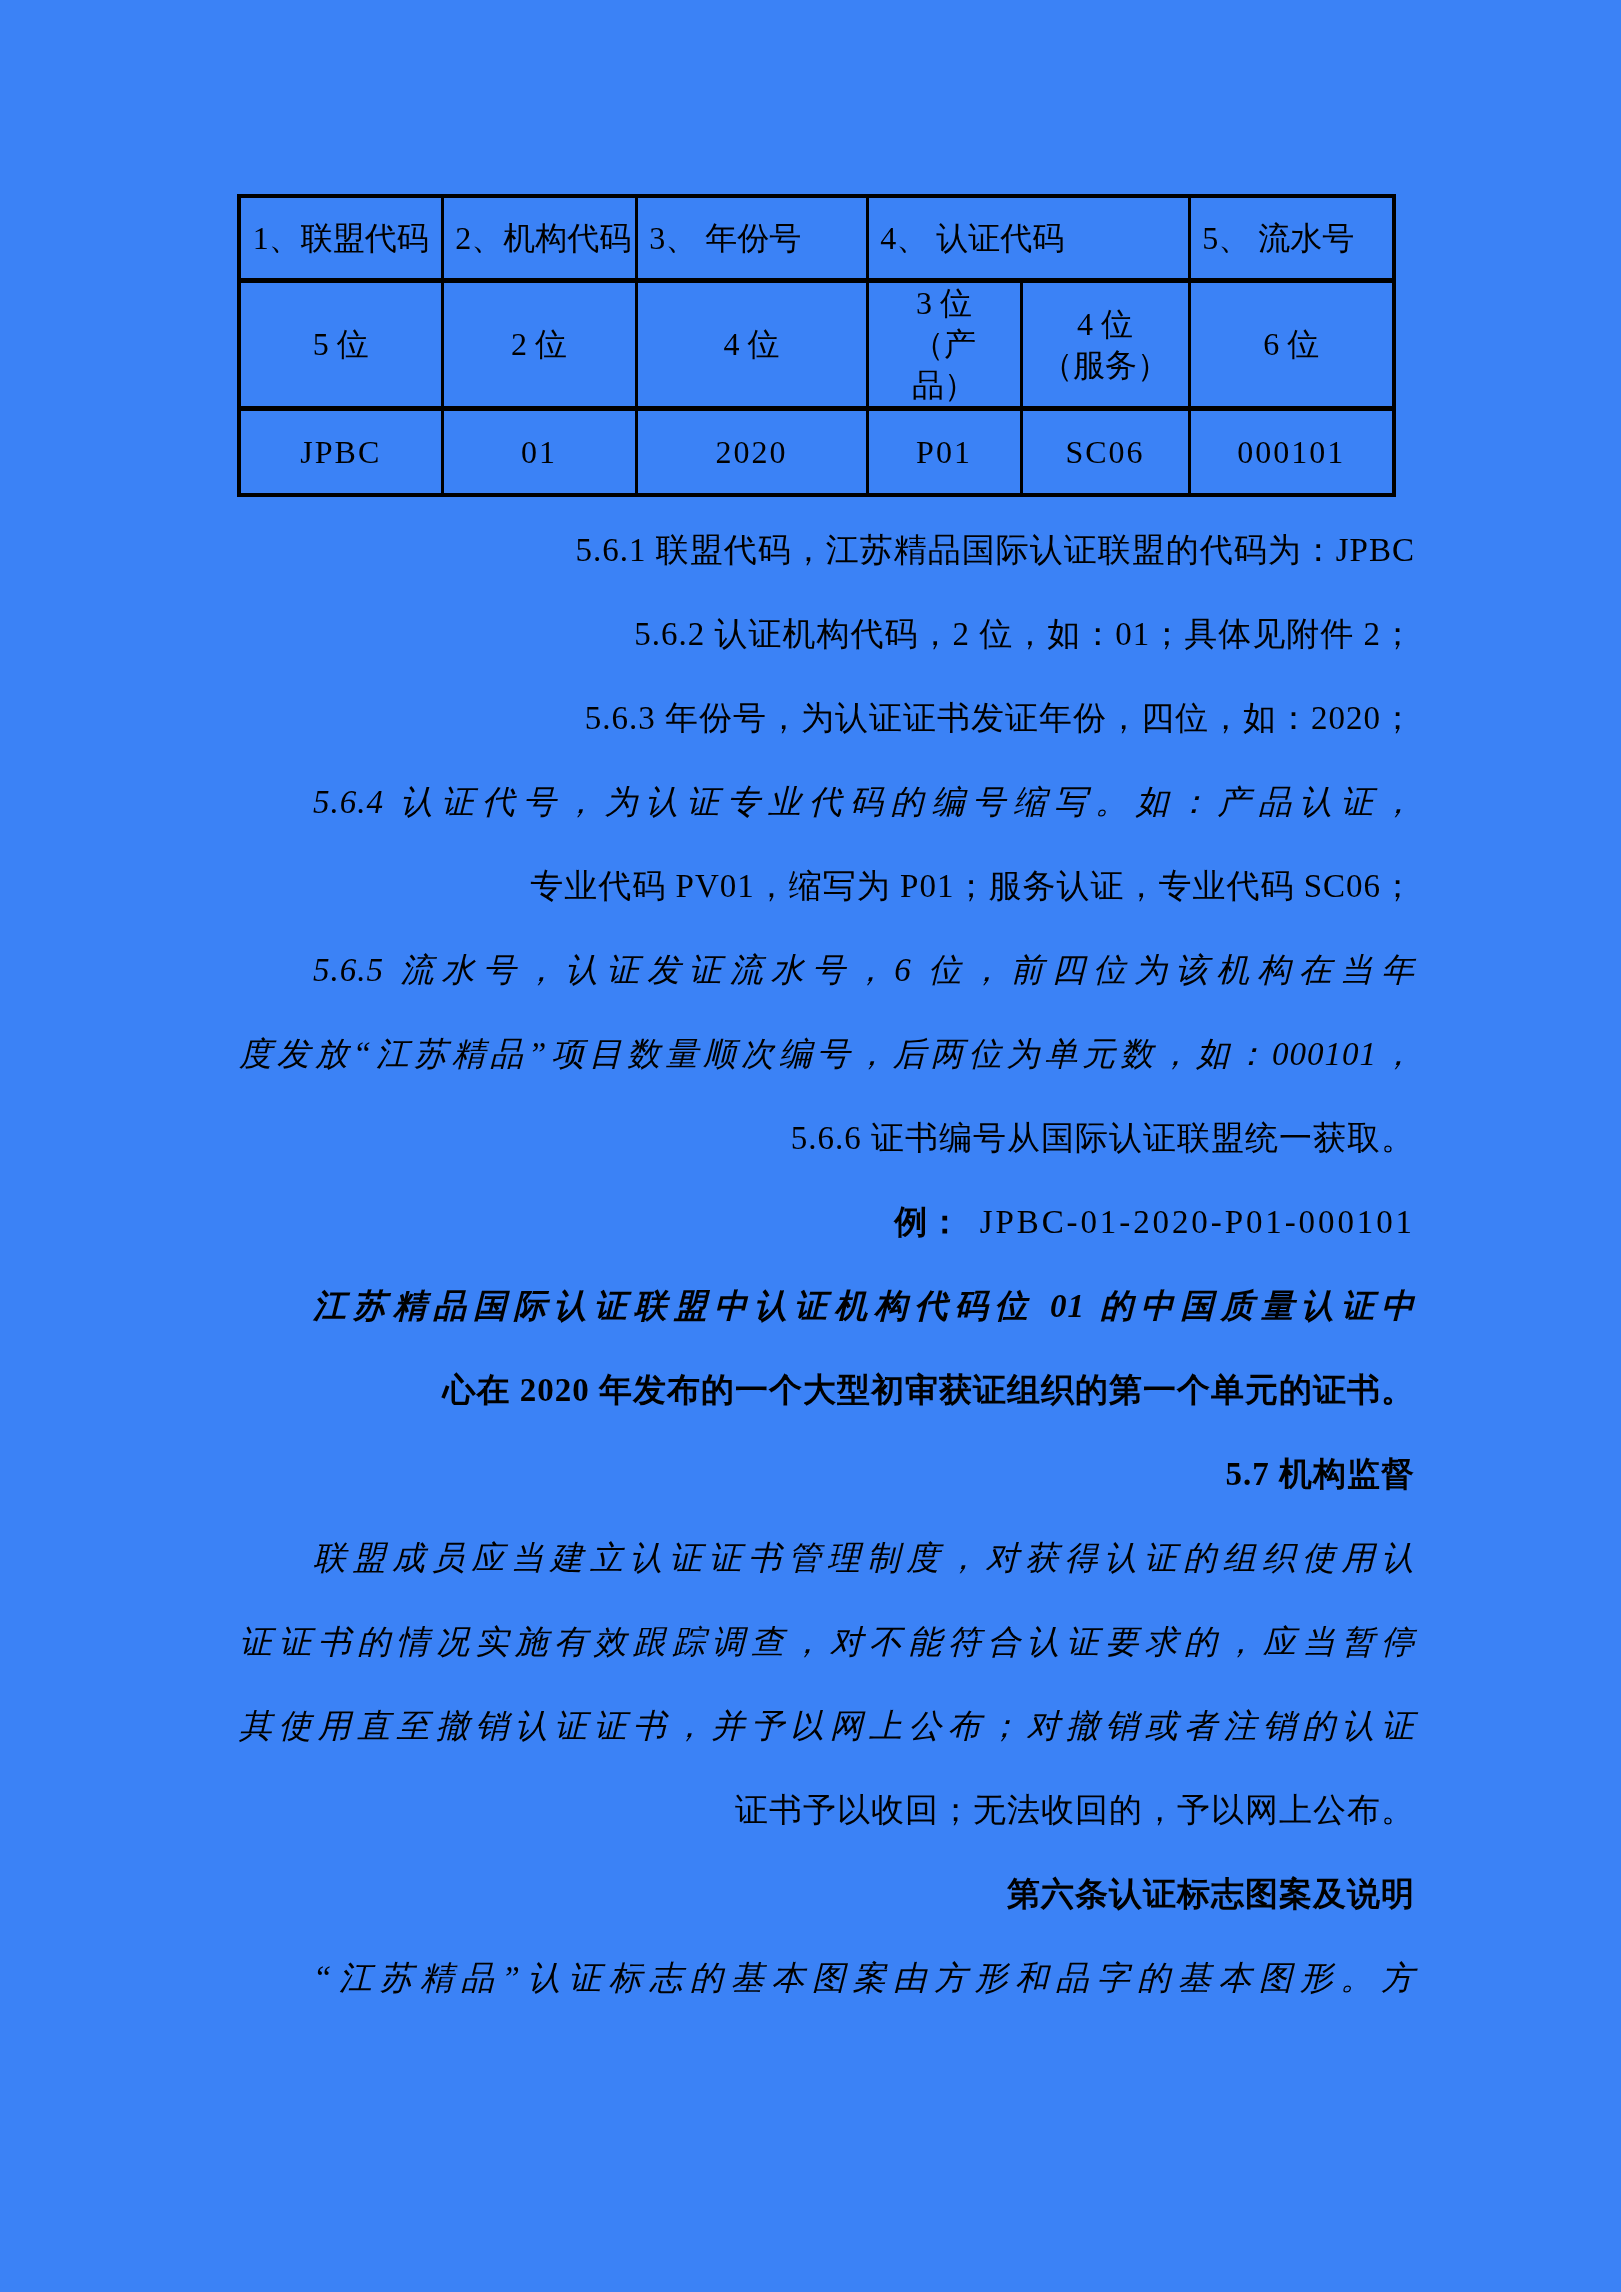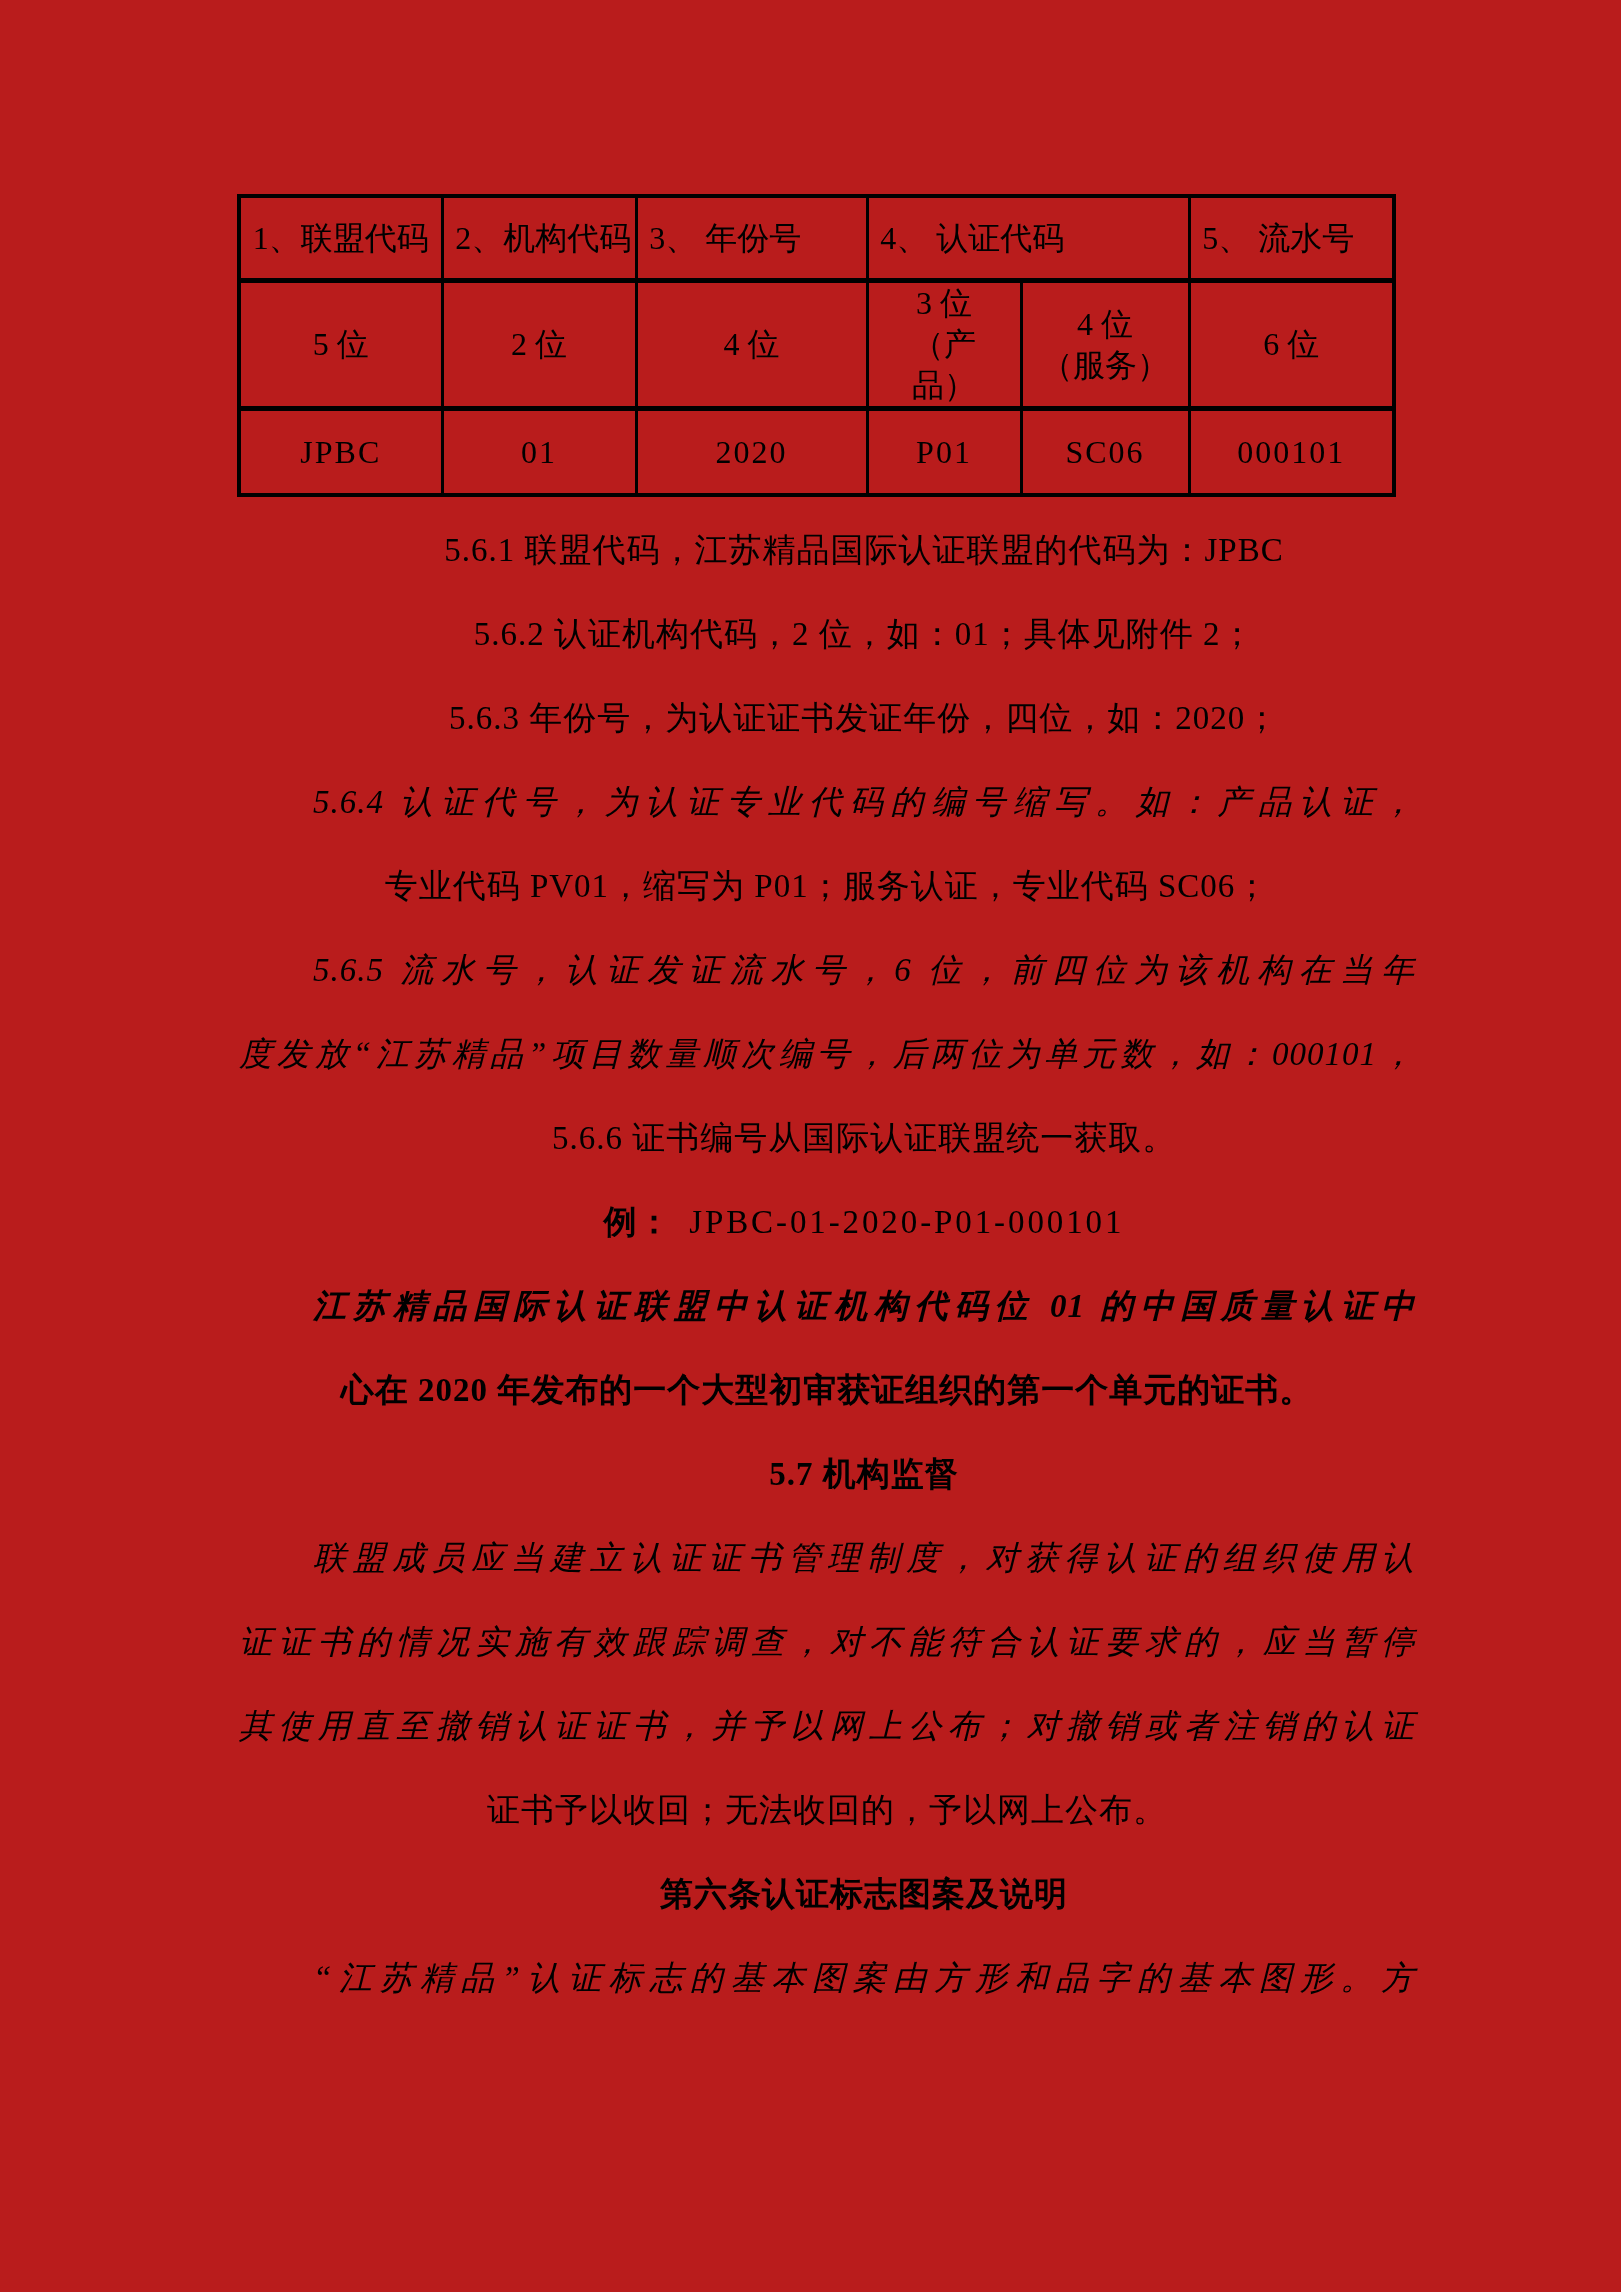--- a/index.html
+++ b/index.html
@@ -1,19 +1,19 @@
 <!DOCTYPE html>
 <html><head>
 <meta charset="utf-8">
 <style>
   html,body { margin:0; padding:0; background:#e8e8e8; }
   .page {
     position:relative;
     width:1621px; height:2293px;
-    background:#b91c1c;
+    background:#3b82f6;
     color:#000000;
     font-family:"Liberation Serif","DejaVu Serif",serif;
     margin:0 auto;
     overflow:hidden;
   }
   
   .code-table {
     position:absolute; left:237px; top:194px;
     width:1155px;
     border-collapse:collapse;
@@ -41,21 +41,21 @@
   
   .body-text {
     position:absolute; left:239px; top:508px;
     width:1176px;
     font-size:33px;
     letter-spacing:1px;
   }
   .ln {
     height:84px;
     line-height:84px;
-    text-align:center;
+    text-align:right;
   }
   .ln.indent { text-indent:74px; }
   .ln.full {
     text-align:justify;
     text-align-last:justify;
     font-style:italic;
   }
   .ln.bold, .bold { font-weight:bold; }
   .example-code { margin-left:17.6px; letter-spacing:2.9px; }
 </style>

